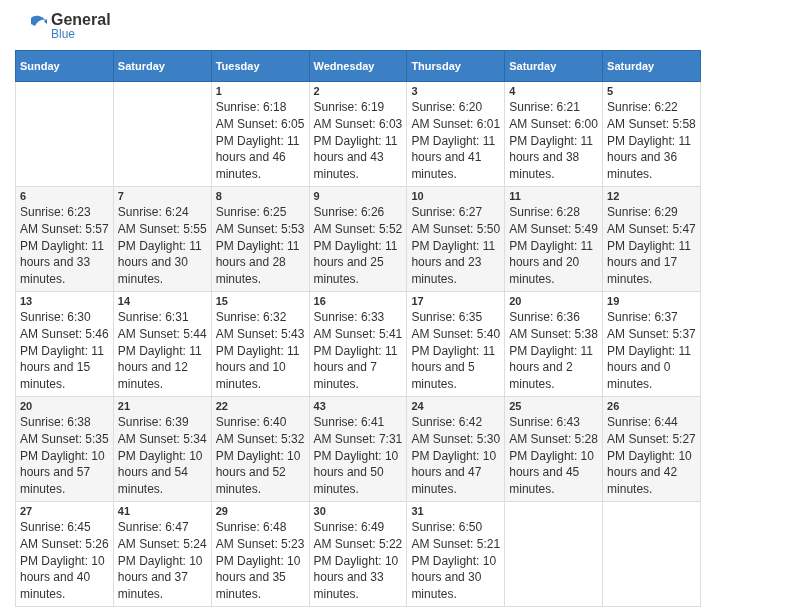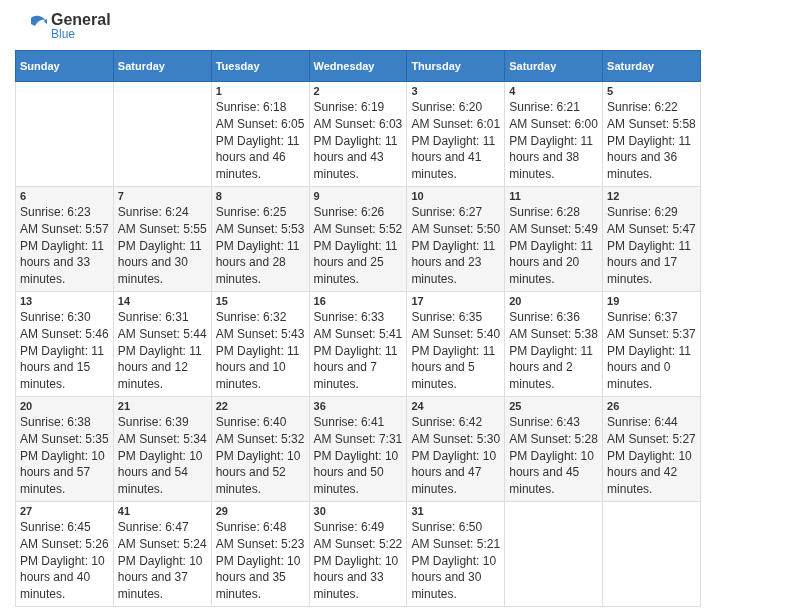--- a/index.html
+++ b/index.html
@@ -254,21 +254,21 @@
 Sunset: 5:34 PM
 Daylight: 10 hours and 54 minutes.</div>
           </td>
           <td>
             <span class="day-num">22</span>
             <div class="day-info">Sunrise: 6:40 AM
 Sunset: 5:32 PM
 Daylight: 10 hours and 52 minutes.</div>
           </td>
           <td>
-            <span class="day-num">36</span>
+            <span class="day-num">43</span>
             <div class="day-info">Sunrise: 6:41 AM
 Sunset: 7:31 PM
 Daylight: 10 hours and 50 minutes.</div>
           </td>
           <td>
             <span class="day-num">24</span>
             <div class="day-info">Sunrise: 6:42 AM
 Sunset: 5:30 PM
 Daylight: 10 hours and 47 minutes.</div>
           </td>

